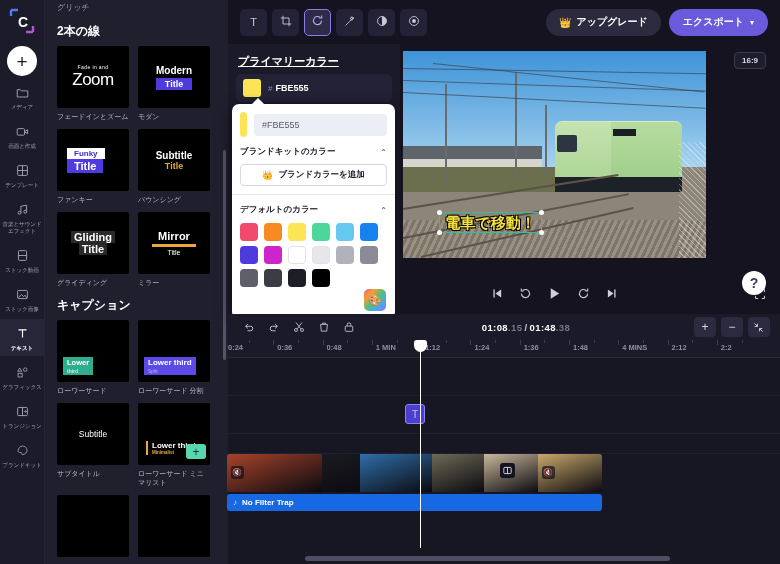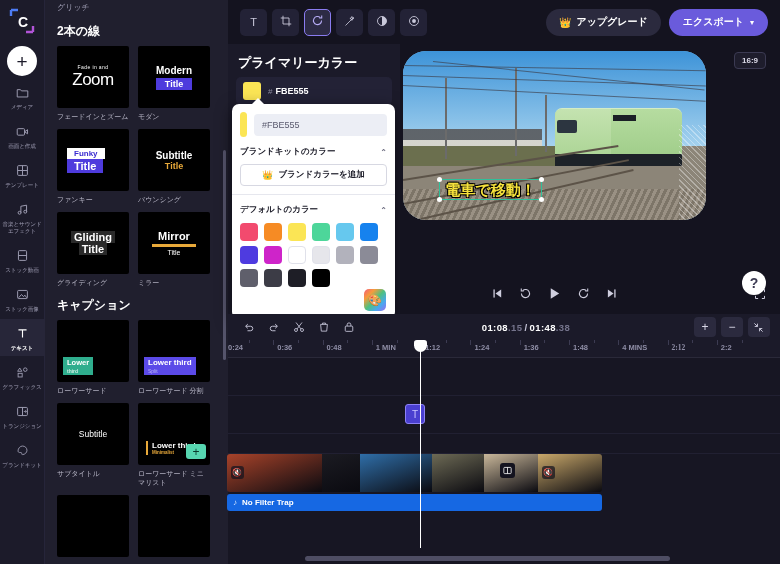--- a/index.html
+++ b/index.html
@@ -108,21 +108,21 @@
     height: 27px; border-radius: 14px; background: #6a5bdc; color: #fff;
     font-size: 10px; font-weight: bold; display: flex; align-items: center;
     gap: 6px; padding: 0 14px; cursor: pointer;
   }
 
   
   #prop {
     position: absolute; left: 228px; top: 44px; width: 172px; height: 270px;
     background: #1b1a29;
   }
-  #prop-title { font-size: 13px; font-weight: bold; color: #fff; padding: 10px 10px 5px; }
+  #prop-title { font-size: 11px; font-weight: bold; color: #fff; padding: 10px 10px 5px; text-decoration: underline; }
   #prim-row {
     display: flex; align-items: center; gap: 7px; margin: 0 8px;
     background: #232236; border-radius: 5px; padding: 5px 7px; cursor: pointer;
   }
   #prim-sw { width: 18px; height: 18px; border-radius: 3px; }
   #prim-hex { font-size: 9px; font-weight: bold; color: #fff; }
   #prim-hash { font-size: 8px; color: #8b8a9e; margin-right: -4px; }
 
   #picker {
     position: absolute; left: 232px; top: 104px; width: 163px; height: 215px;
@@ -161,22 +161,22 @@
     background: linear-gradient(135deg,#f25b7a 0%,#f79b3c 25%,#4ec07f 50%,#49a8ef 75%,#9a6bf0 100%);
     display: flex; align-items: center; justify-content: center; font-size: 11px;
   }
 
   
   #preview-area {
     position: absolute; left: 400px; top: 44px; width: 380px; height: 275px;
     background: #14131f;
   }
   #stage {
-    position: absolute; left: 3px; top: 7px; width: 303px; height: 169px;
-    background: #7fbde8; overflow: hidden; border-radius: 23px;
+    position: absolute; left: 3px; top: 7px; width: 303px; height: 207px;
+    background: #7fbde8; overflow: hidden;
   }
   #sky { position: absolute; inset: 0 0 42% 0; background: linear-gradient(#3d93d8, #a8d4ef); }
   #ground { position: absolute; left: 0; right: 0; bottom: 0; height: 44%; background: #8c8578; }
   .ballast { position: absolute; left: 0; right: 0; bottom: 0; height: 42%;
     background: repeating-linear-gradient(115deg,#9a9184 0 3px,#7d7568 3px 6px); }
   .rail-line { position: absolute; height: 2px; background: #5c5348; transform-origin: left center; }
   .houses { position: absolute; left: 0; top: 46%; width: 46%; height: 16%;
     background: linear-gradient(#5c5f63 0 40%, #d8d5cc 40% 100%); opacity: .95; }
   .trees { position: absolute; left: 0; top: 56%; width: 52%; height: 12%; background: #6b6f4e; }
   #train {
@@ -762,21 +762,21 @@
       <div class="rt" style="left: 291.714px;"></div>
       <div class="rk" style="left: 295.714px;">1:36</div>
       <div class="rt" style="left: 316.357px; height: 3px;"></div>
       <div class="rt" style="left: 341px;"></div>
       <div class="rk" style="left: 345px;">1:48</div>
       <div class="rt" style="left: 365.643px; height: 3px;"></div>
       <div class="rt" style="left: 390.286px;"></div>
       <div class="rk" style="left: 394.286px;">4 MINS</div>
       <div class="rt" style="left: 414.929px; height: 3px;"></div>
       <div class="rt" style="left: 439.571px;"></div>
-      <div class="rk" style="left: 443.571px; font-family: Liberation Serif, serif;">2:12</div>
+      <div class="rk" style="left: 443.571px;">2:12</div>
       <div class="rt" style="left: 464.214px; height: 3px;"></div>
       <div class="rt" style="left: 488.857px;"></div>
       <div class="rk" style="left: 492.857px;">2:2</div>
       <div class="rt" style="left: 513.5px; height: 3px;"></div>
     </div>
 
   <div id="tracks">
     <div class="trow" style="top:0;height:38px;"></div>
     <div class="trow" style="top:38px;height:38px;"></div>
     <div class="trow" style="top:76px;height:20px;"></div>

